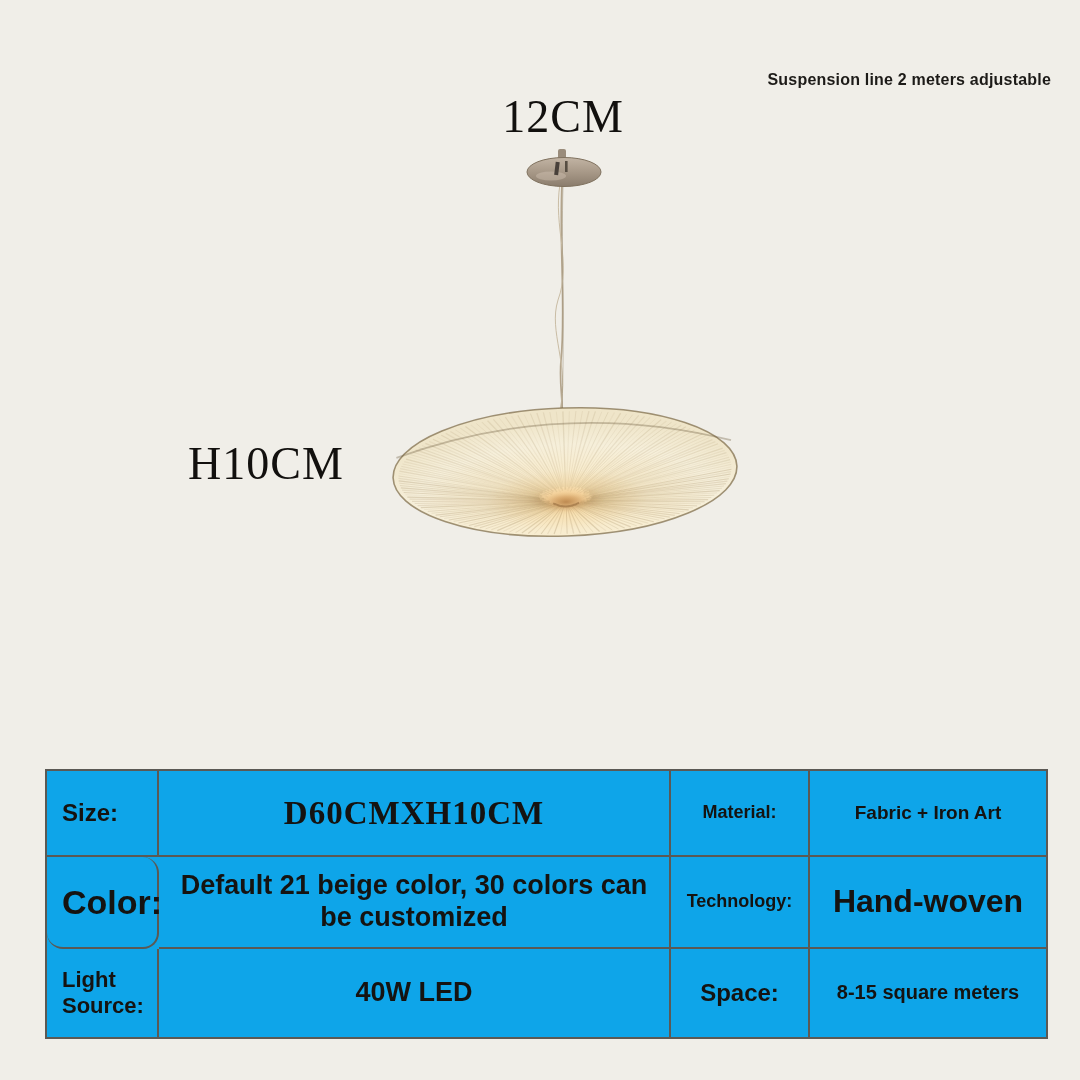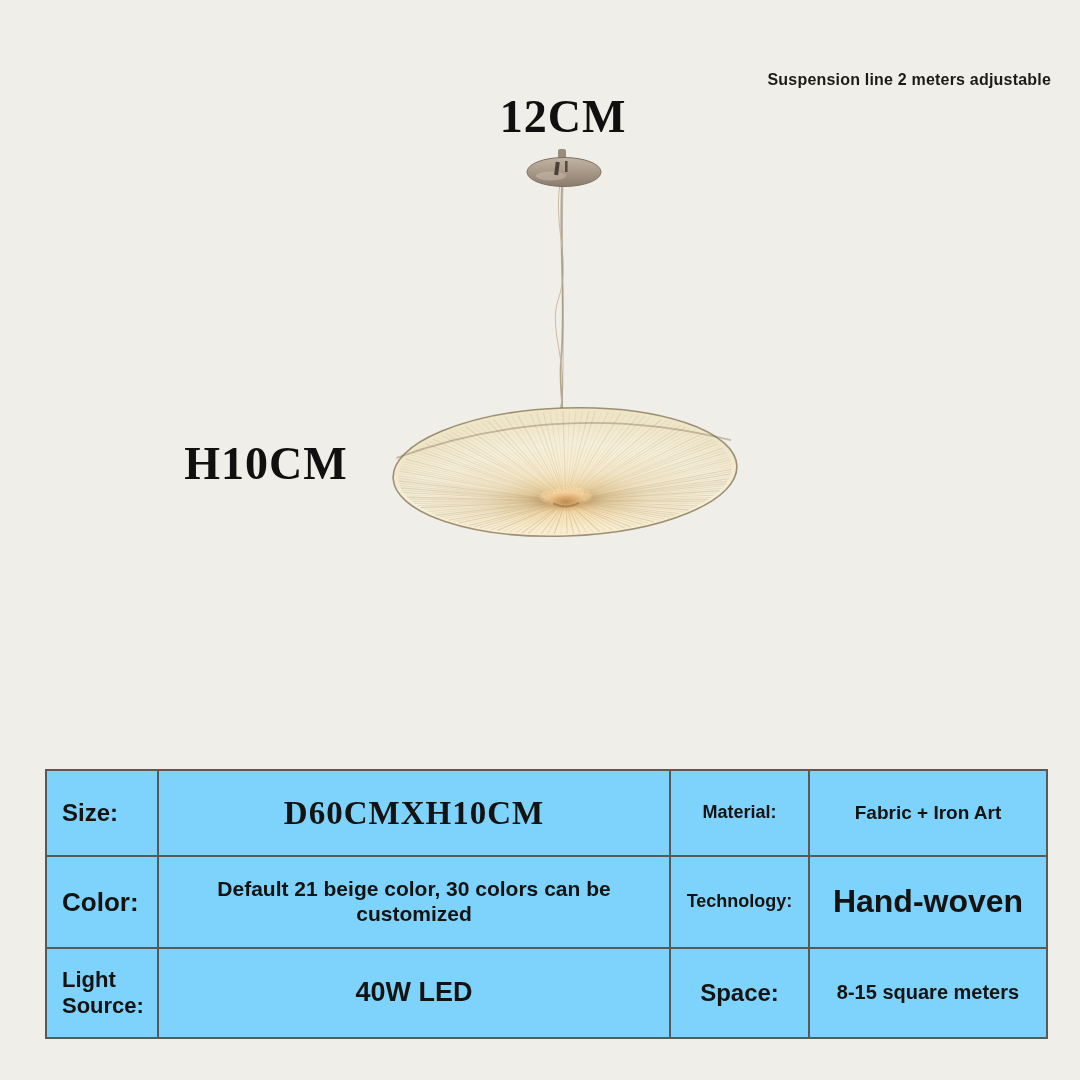--- a/index.html
+++ b/index.html
@@ -13,48 +13,48 @@
   .canvas{position:absolute;inset:0;}
   .lamp-svg{position:absolute;left:0;top:0;z-index:1;}
 
   .note{
     position:absolute;top:71px;right:29px;z-index:2;
     font-size:16px;font-weight:700;color:#1d1b18;letter-spacing:0.2px;
   }
   .dim{
     position:absolute;z-index:2;width:220px;text-align:center;
     font-family:"Liberation Serif","DejaVu Serif",serif;
-    font-weight:700;color:#12100e;letter-spacing:1px;
+    font-weight:400;color:#12100e;letter-spacing:1px;
   }
   .dim-12{left:453px;top:90px;font-size:46px;}
   .dim-h{left:156px;top:437px;font-size:46px;}
   .dim-d{left:447px;top:550px;font-size:50px;}
 
   .spec{
     position:absolute;left:45px;top:769px;z-index:2;
     display:grid;
     grid-template-columns:112px 512px 139px 236px;
     grid-template-rows:86px 92px 88px;
     border:2px solid #5b5954;
-    background:#7dd3fc;
+    background:#0ea5e9;
   }
   .cell{
     display:flex;align-items:center;justify-content:center;
     border-right:2px solid #5b5954;border-bottom:2px solid #5b5954;
     font-weight:700;text-align:center;line-height:1.18;
     padding:2px 6px;box-sizing:border-box;color:#151311;
   }
   .cell:nth-child(4n){border-right:none;}
   .cell:nth-child(n+9){border-bottom:none;}
   .lab1{justify-content:flex-start;text-align:left;padding-left:15px;}
   .fs-size{font-size:24px;}
-  .fs-color{font-size:26px;}
+  .fs-color{font-size:34px;border-radius:16px;}
   .fs-light{font-size:22px;}
   .v-size{font-family:"Liberation Serif","DejaVu Serif",serif;font-size:33px;letter-spacing:1px;}
-  .v-colortext{font-size:21px;}
+  .v-colortext{font-size:27px;}
   .v-led{font-size:27px;}
   .lab-material{font-size:18px;}
   .lab-tech{font-size:18px;padding:2px 7px;}
   .lab-space{font-size:24px;}
   .v-fabric{font-size:19px;}
   .v-hand{font-size:32px;}
   .v-space{font-size:20px;}
 </style>
 </head>
 <body>

